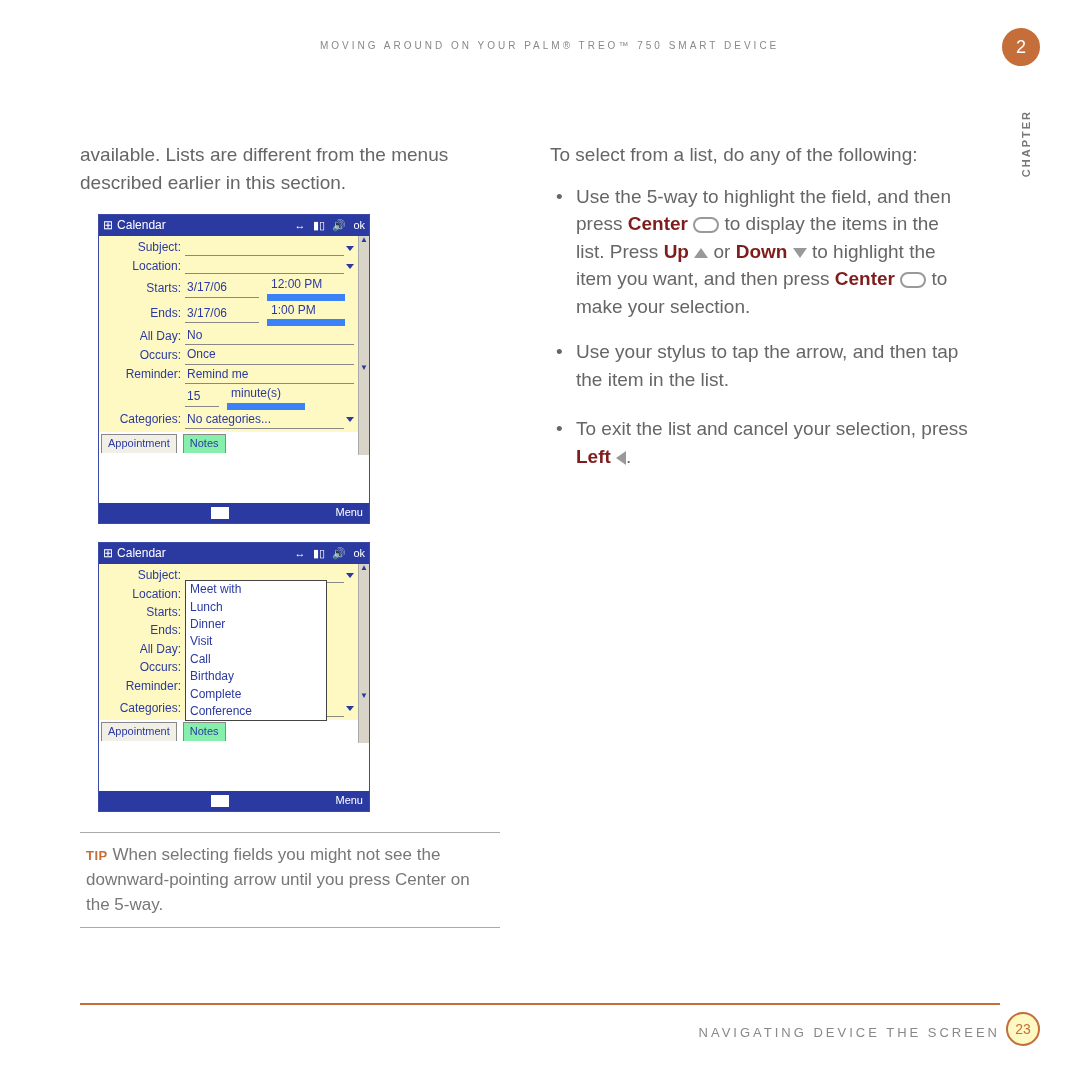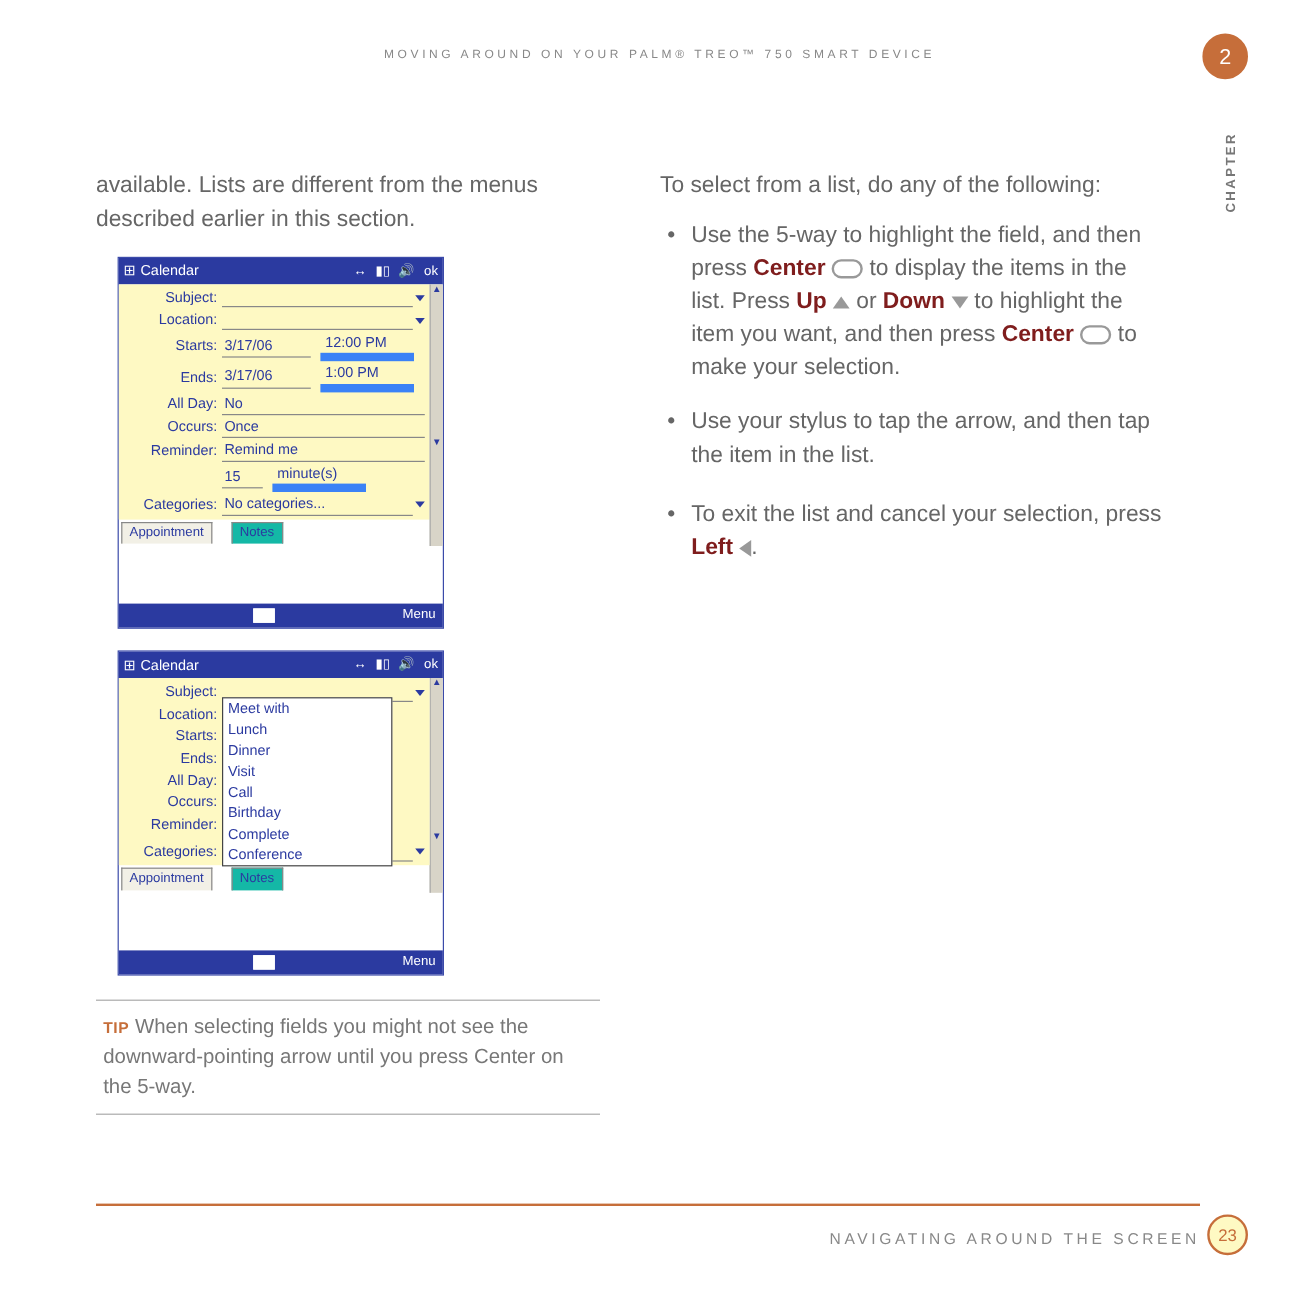--- a/index.html
+++ b/index.html
@@ -123,22 +123,22 @@
   .palm .row .half2 { width: 70px; border-bottom:7px solid #3b82f6; color:#2b3aa0; padding:0 4px; margin-left:8px; }
   .palm .dropdown-list {
     position: relative;
     margin-left: 82px;
     border:1px solid #444;
     background:#fff;
     width: 140px;
     color:#2b3aa0;
   }
   .palm .dropdown-list div { padding:0 4px; }
-  .palm .tabs { display:flex; gap:16px; padding:2px; }
-  .palm .tabs .tab { border:1px solid #888; border-bottom:none; background:#14b8a6; padding:1px 6px; color:#2b3aa0; font-size:11px;}
+  .palm .tabs { display:flex; gap:6px; padding:2px; }
+  .palm .tabs .tab { border:1px solid #888; border-bottom:none; background:#86efac; padding:1px 6px; color:#2b3aa0; font-size:11px;}
   .palm .tabs .tab.active { background:#f2f0e6; }
   .palm .bottombar { background:#2b3aa0; color:#fff; display:flex; justify-content:space-between; align-items:center; padding:2px 6px; font-size:11px;margin-top:48px;}
   .palm .scrollbar { width:10px; background:#d8d4c8; border-left:1px solid #aaa; }
   .palm .bodywrap { display:flex; }
   .palm .bodymain { flex:1; }
   .arrow-mini { display:inline-block; width:0; height:0; border-left:4px solid transparent; border-right:4px solid transparent; border-top:5px solid #2b3aa0; vertical-align:middle; margin-left:2px;}
   .scroll-arrow { text-align:center; font-size:8px; color:#2b3aa0; line-height:8px; }
   .kb-icon { display:inline-block; width:16px; height:10px; background:#fff; border:1px solid #fff; }
   .footer {
     position: absolute;
@@ -348,15 +348,15 @@
 
 
       <ul class="instructions" style="margin-top:22px;">
         <li>
           <span>To exit the list and cancel your selection, press </span><span class="bold">Left</span> <span class="shape-left"></span><span>.</span>
         </li>
       </ul>
     </div>
   </div>
 
-  <div class="footer">NAVIGATING AROUND THE SCREEN</div>
+  <div class="footer">NAVIGATING DEVICE THE SCREEN</div>
   <div class="badge-bottom">23</div>
 </div>
 
 </body></html>

